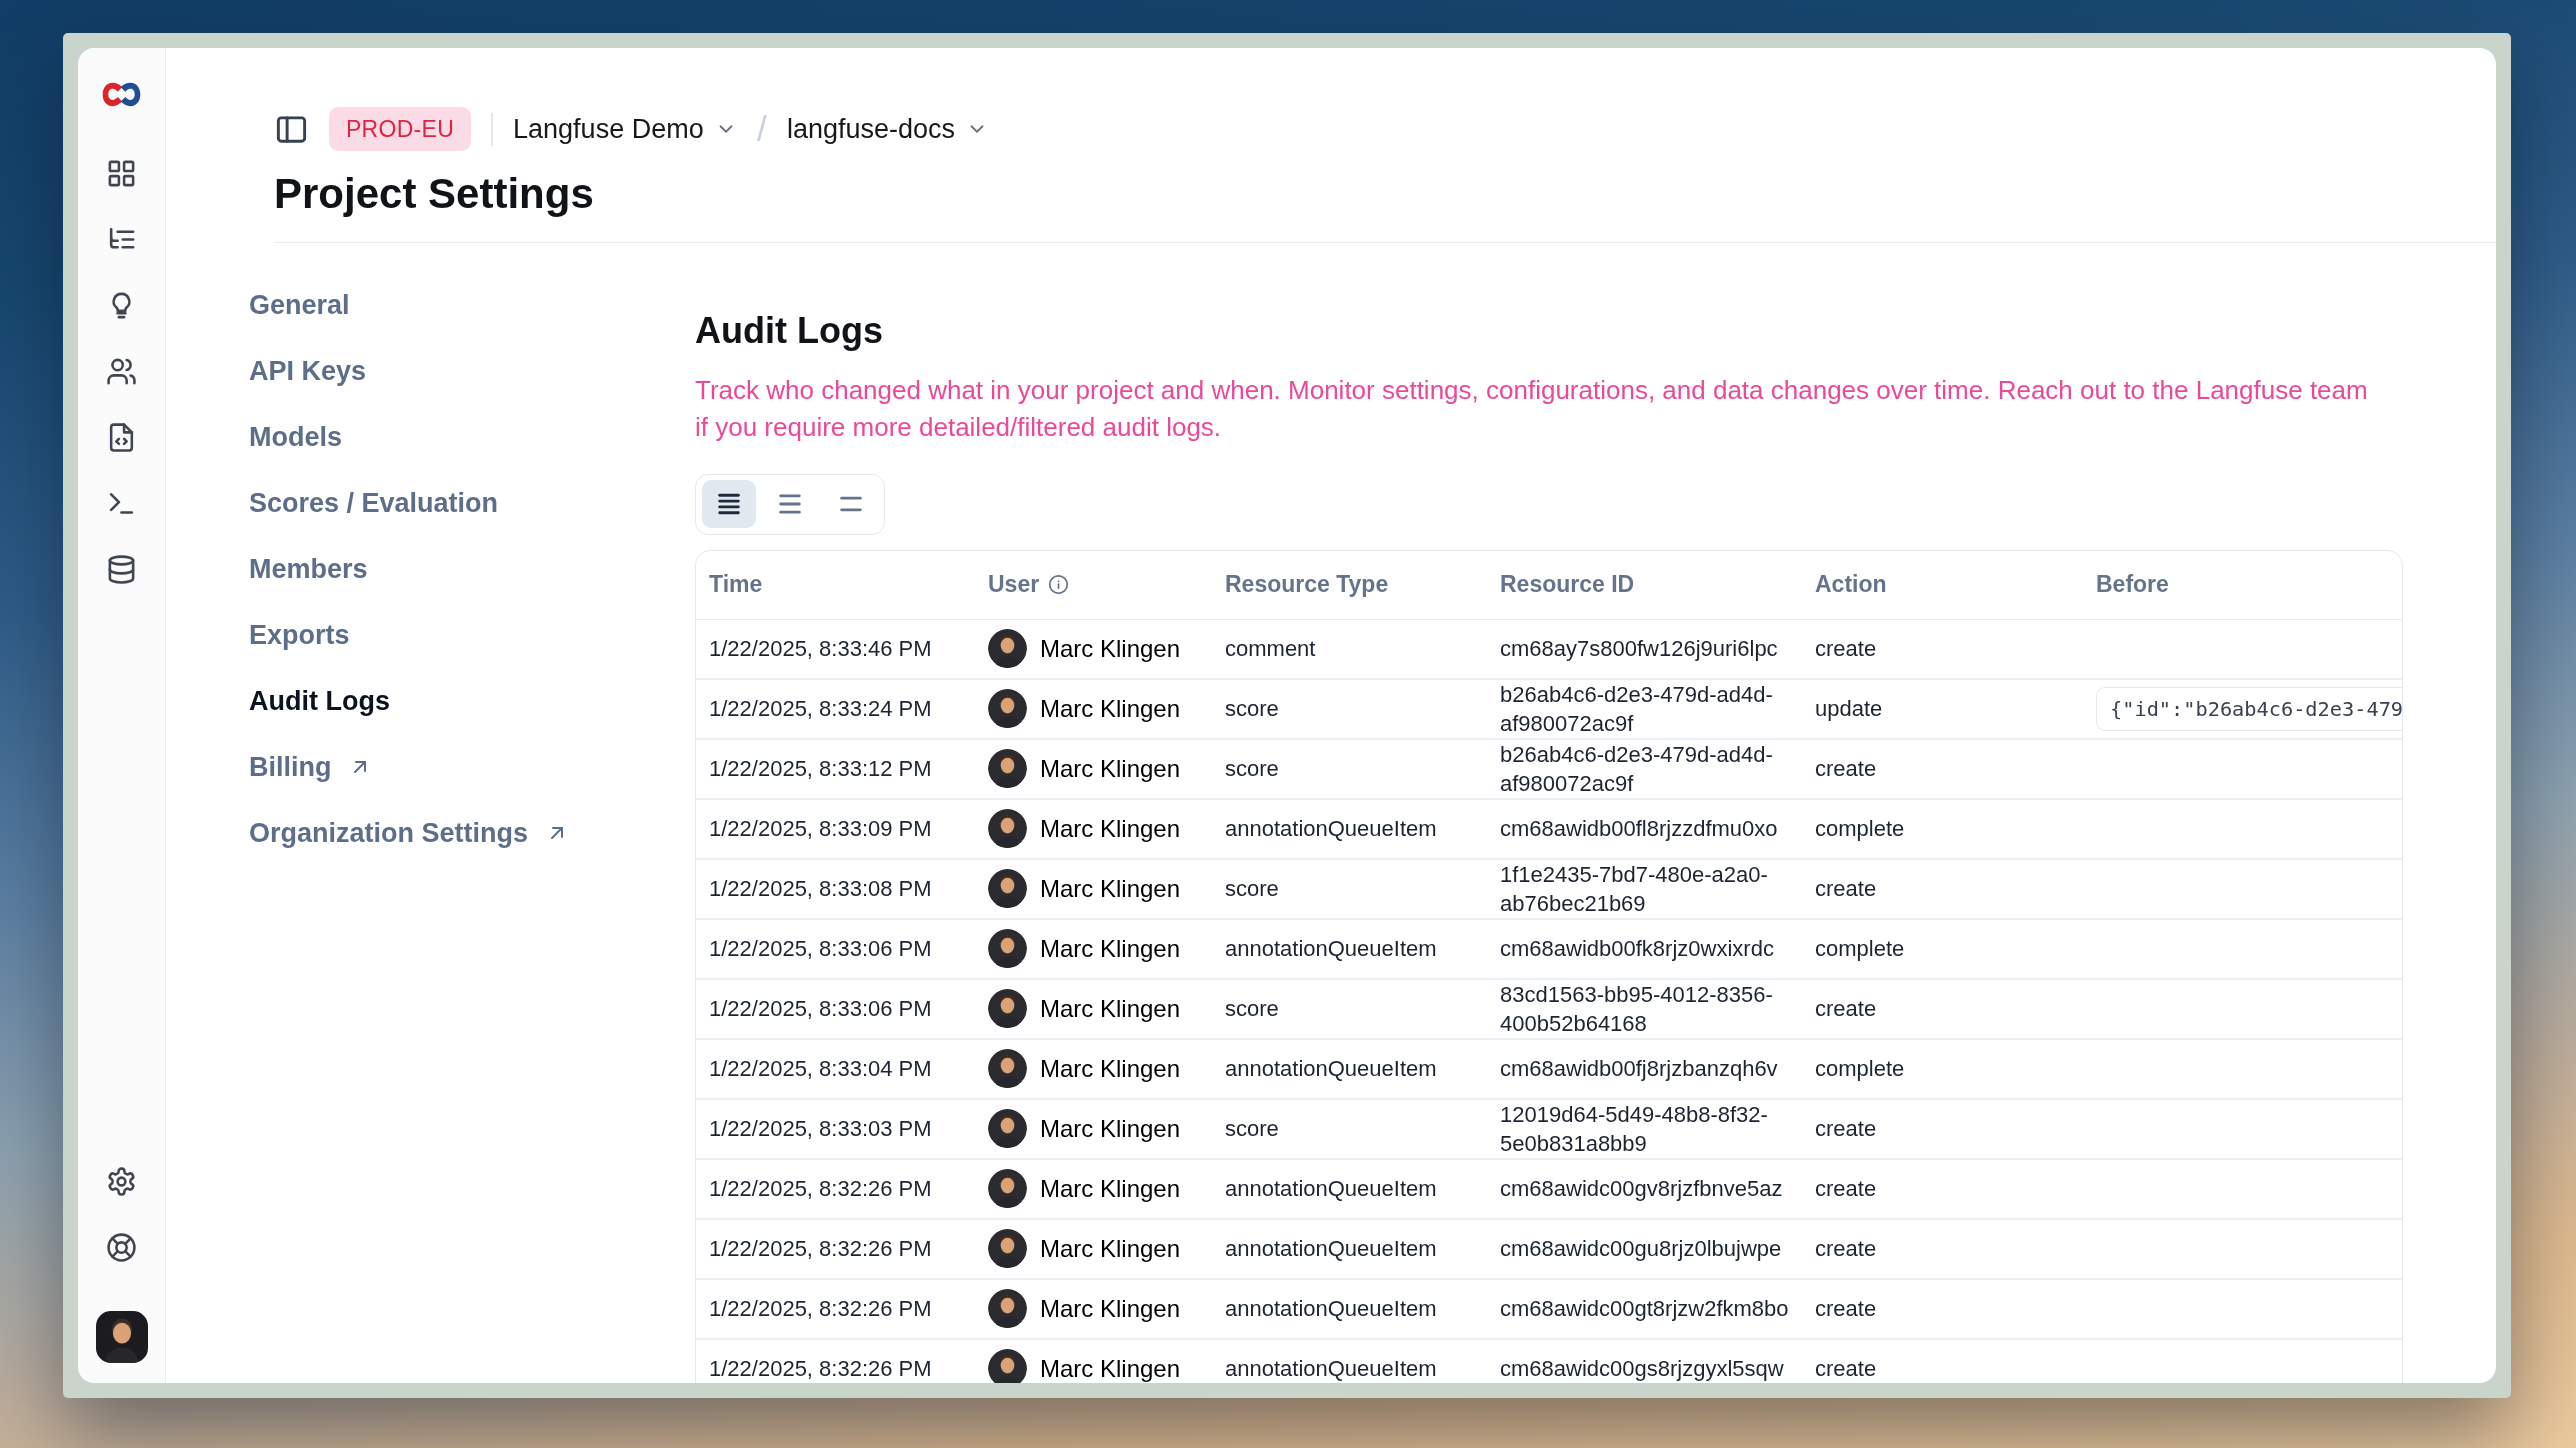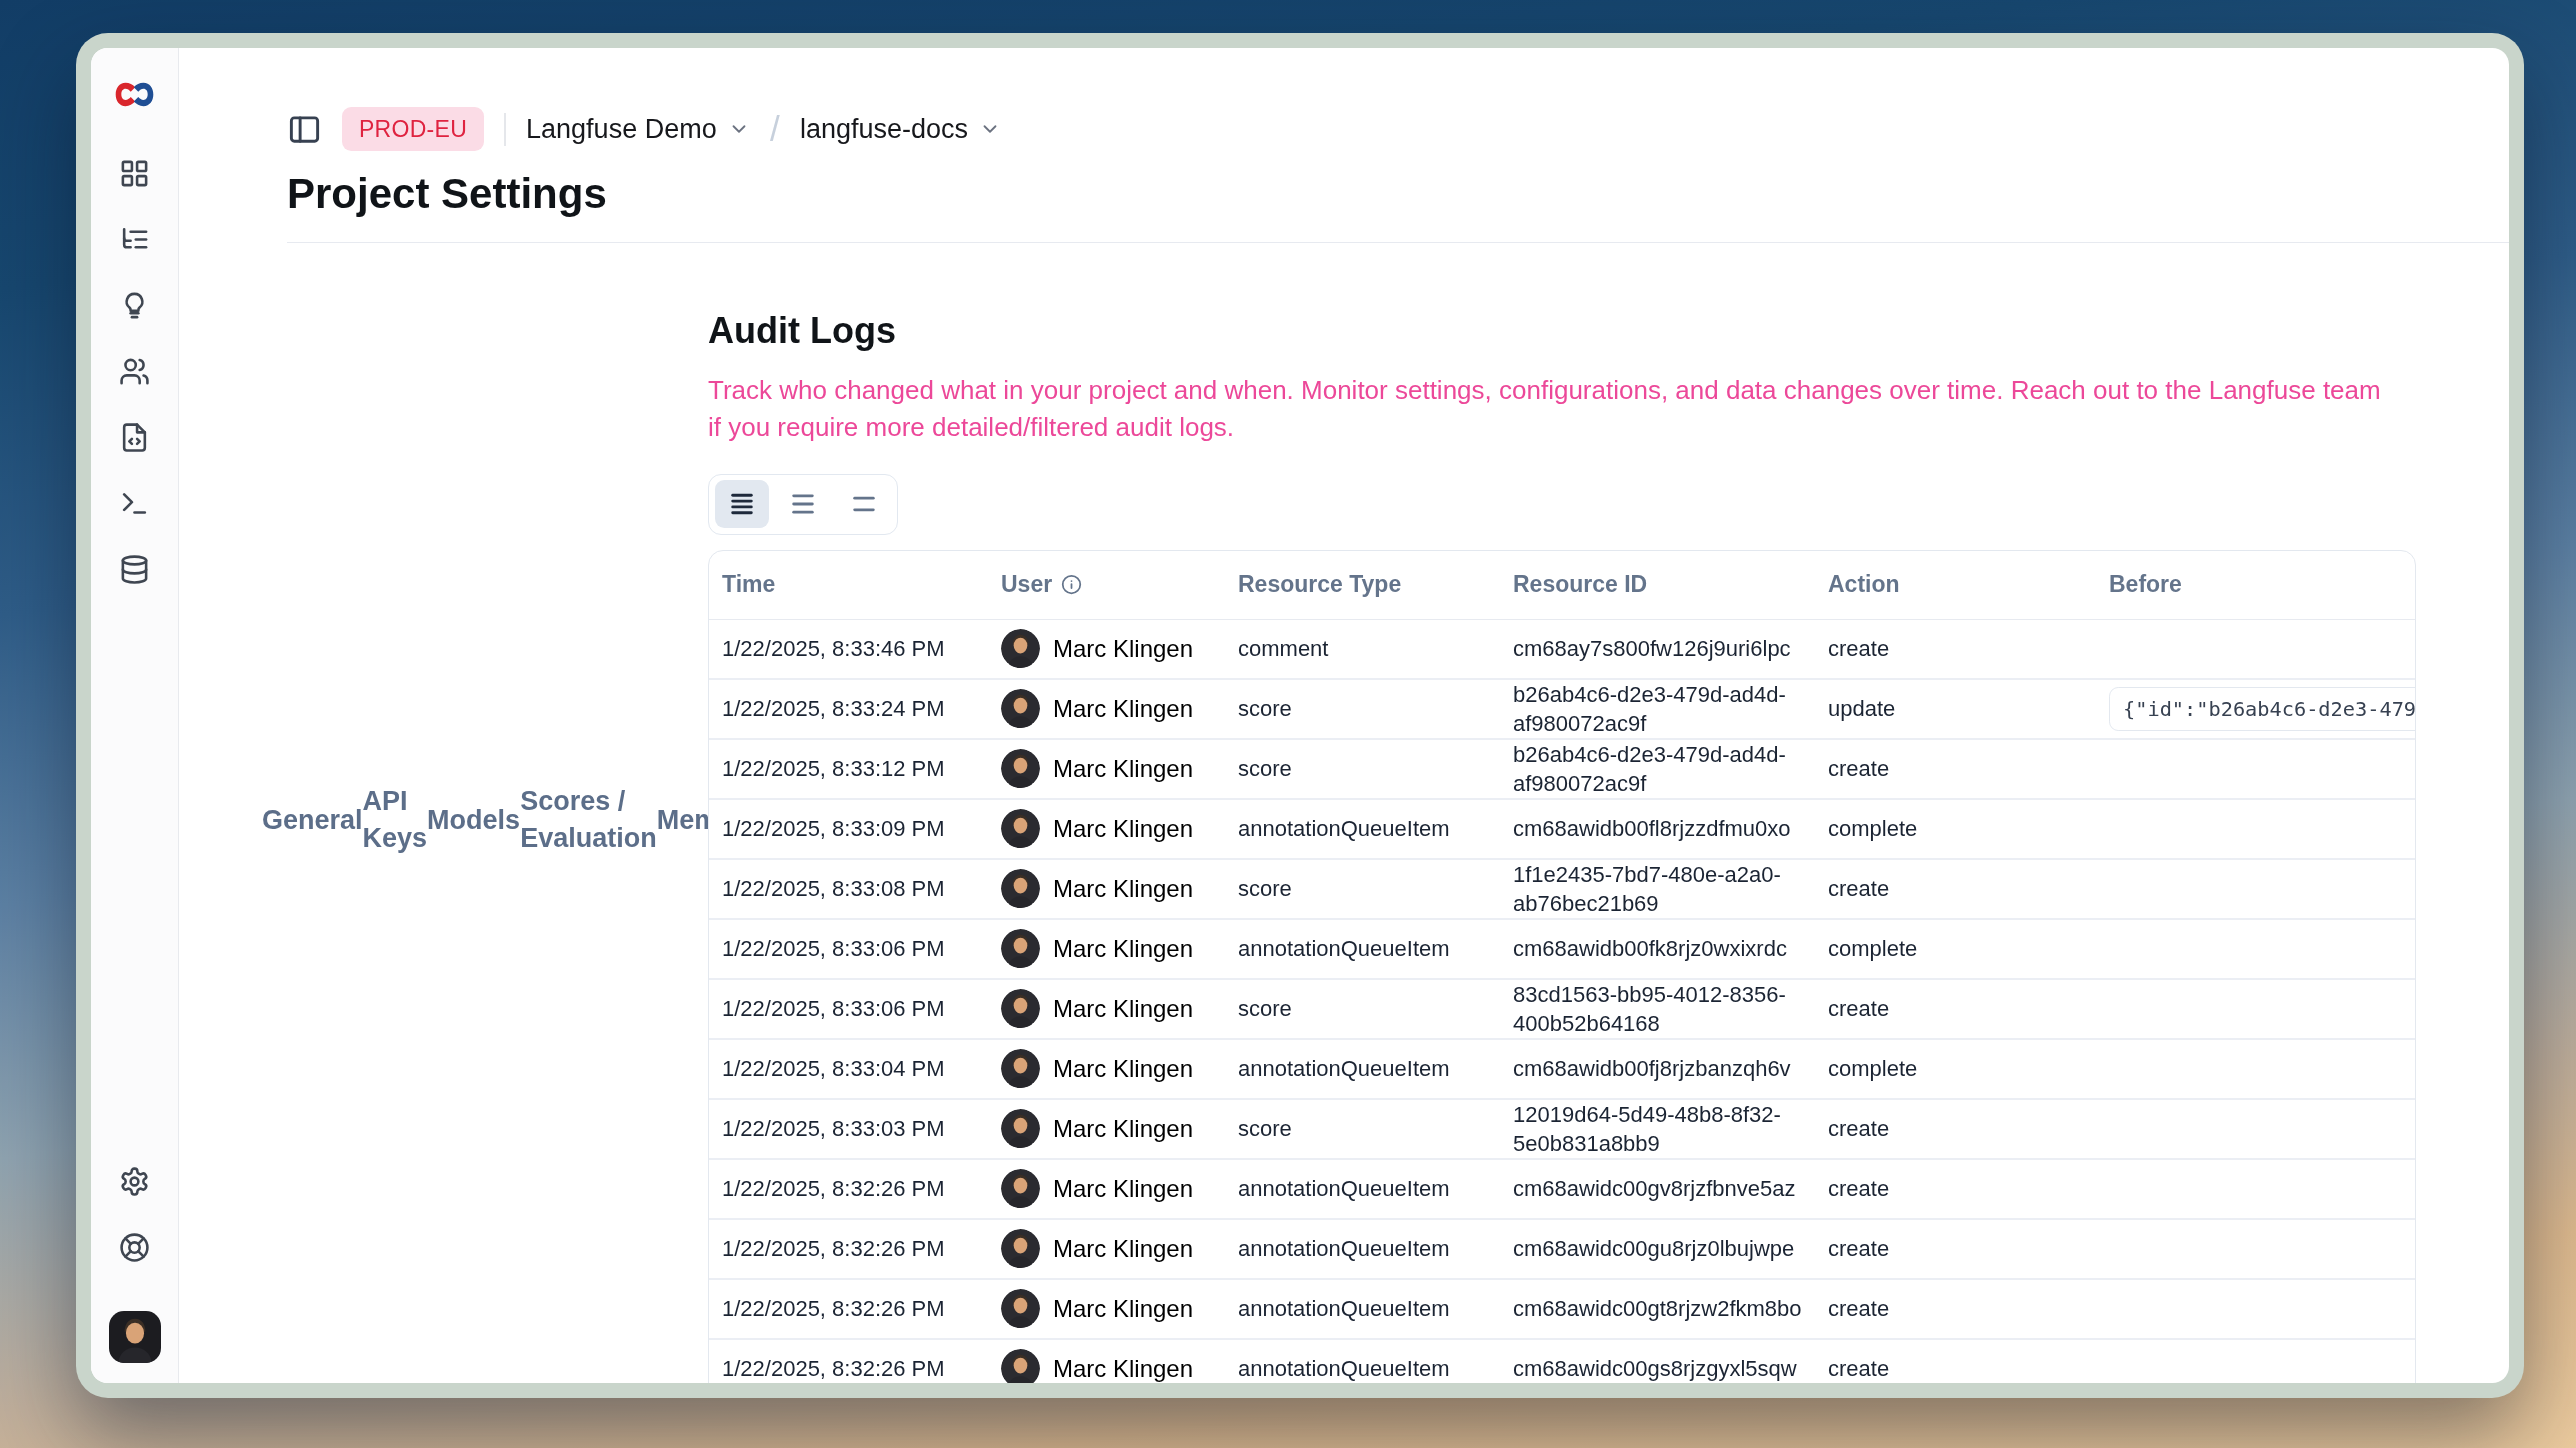--- a/index.html
+++ b/index.html
@@ -1,21 +1,21 @@
 <!DOCTYPE html>
 <html style="font-size:15px"><head>
 <meta charset="utf-8">
 <style>
   html,body{margin:0;padding:0}
   body{
     width:2576px;height:1449px;overflow:hidden;position:relative;
     font-family:"Liberation Sans","DejaVu Sans",sans-serif;
     background:linear-gradient(172deg,#123d66 0%,#17476f 16%,#2f5d88 34%,#5c80a3 50%,#8fa3b0 64%,#bfae9b 78%,#dfba8e 88%,#eccb9e 100%);
   }
-  .frame{position:absolute;left:76px;top:33px;width:2448px;height:1365px;background:#c9d5cb;border-radius:32px;box-shadow:0 37px 83px rgba(8,20,40,.45)}
+  .frame{position:absolute;left:63px;top:33px;width:2448px;height:1365px;background:#c9d5cb;border-radius:5px;box-shadow:0 37px 83px rgba(8,20,40,.45)}
   .app{position:absolute;left:15px;top:15px;right:15px;bottom:15px;background:#fff;border-radius:16.6px;display:flex;overflow:hidden}
 
   
   .sidebar{width:88px;flex:none;background:#fbfbfc;border-right:1.8px solid #e8eaee;display:flex;flex-direction:column;align-items:center;box-sizing:border-box;padding:31px 0 20.3px}
   .logo{width:43px;height:31px}
   .icon-stack{margin-top:48px;display:flex;flex-direction:column;gap:35px;align-items:center}
   .sb-icon{width:31px;height:31px;color:#3f4651;cursor:pointer}
   svg.stroke{fill:none;stroke:currentColor;stroke-width:2;stroke-linecap:round;stroke-linejoin:round}
   .sidebar-bottom{margin-top:auto;display:flex;flex-direction:column;gap:35px;align-items:center}
   .avatar-sq{width:52px;height:52px;border-radius:15px;overflow:hidden;margin-top:13px;cursor:pointer}
@@ -26,21 +26,21 @@
   .crumbs{display:flex;align-items:center;gap:20.3px;height:44px}
   .panel-toggle{width:35px;height:35px;color:#374151;cursor:pointer}
   .badge{background:#fbdce6;color:#df2340;font-size:23px;font-weight:500;padding:8.3px 16.6px;border-radius:9.2px;letter-spacing:0.3px}
   .vdiv{width:1.8px;height:33px;background:#e5e7eb}
   .crumb{display:flex;align-items:center;gap:11px;font-size:27px;font-weight:500;color:#17181c;cursor:pointer}
   .chev{width:22px;height:22px;color:#6b7280}
   .slash{font-size:35px;color:#c7d0dc;font-weight:300}
   .page-title{margin-top:18.5px;font-size:42px;font-weight:700;color:#101418;line-height:48px}
 
   .settings{display:flex;flex:1;min-height:0;padding:44px 93px 0 83px}
-  .snav{width:446px;flex:none;display:flex;}
+  .snav{width:446px;flex:none;display:flex;flex-direction:column}
   .nav-item{display:flex;align-items:center;gap:16.6px;font-size:27px;font-weight:600;color:#5c6e89;line-height:37px;margin-bottom:29px;cursor:pointer}
   .nav-item.active{color:#0b1220}
   .ext{width:24px;height:24px;color:#5c6e89}
 
   .content{flex:1;min-width:0}
   .h2{font-size:36px;font-weight:700;color:#101418;margin:22px 0 0;line-height:43px}
   .desc{margin-top:20.3px;font-size:26px;line-height:37px;color:#ec4899;max-width:1692px}
   .toggle-group{margin-top:28px;display:inline-flex;border:1.8px solid #e2e8f0;border-radius:13px;padding:5.5px;gap:7.4px;background:#fff}
   .tg-btn{width:54px;height:48px;display:flex;align-items:center;justify-content:center;border-radius:9.2px;cursor:pointer}
   .tg-btn.active{background:#e2e8f0}

